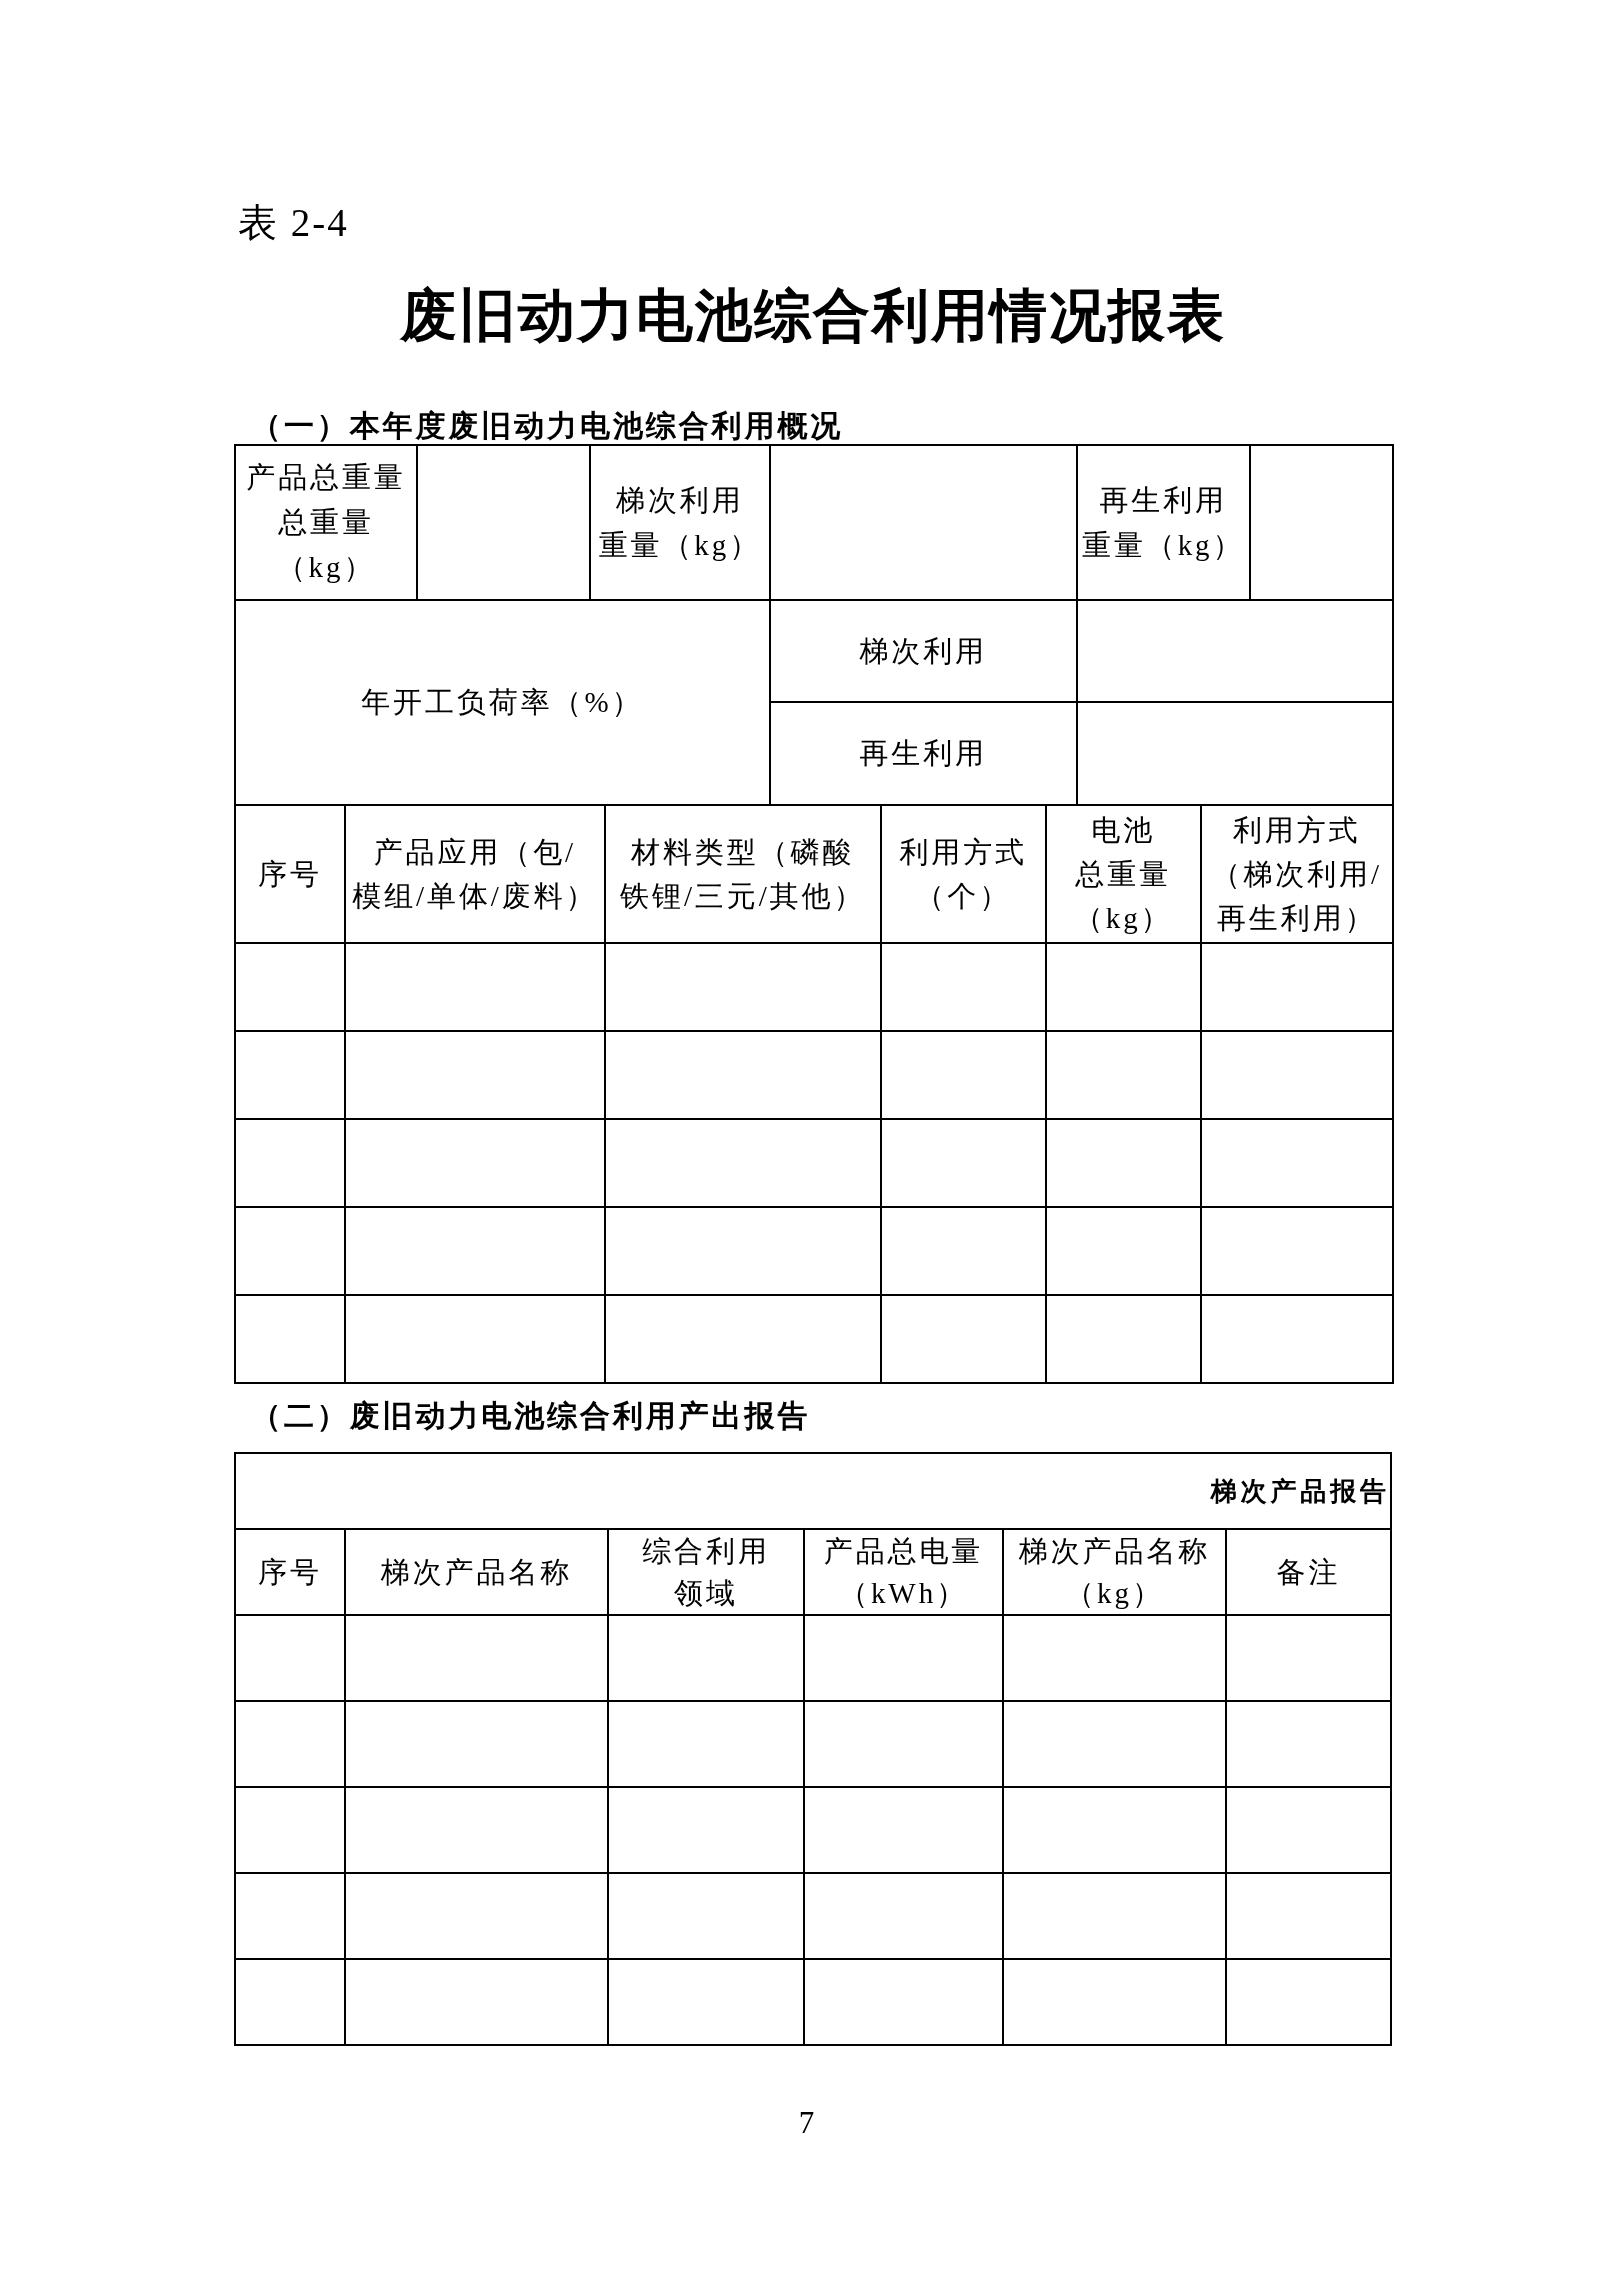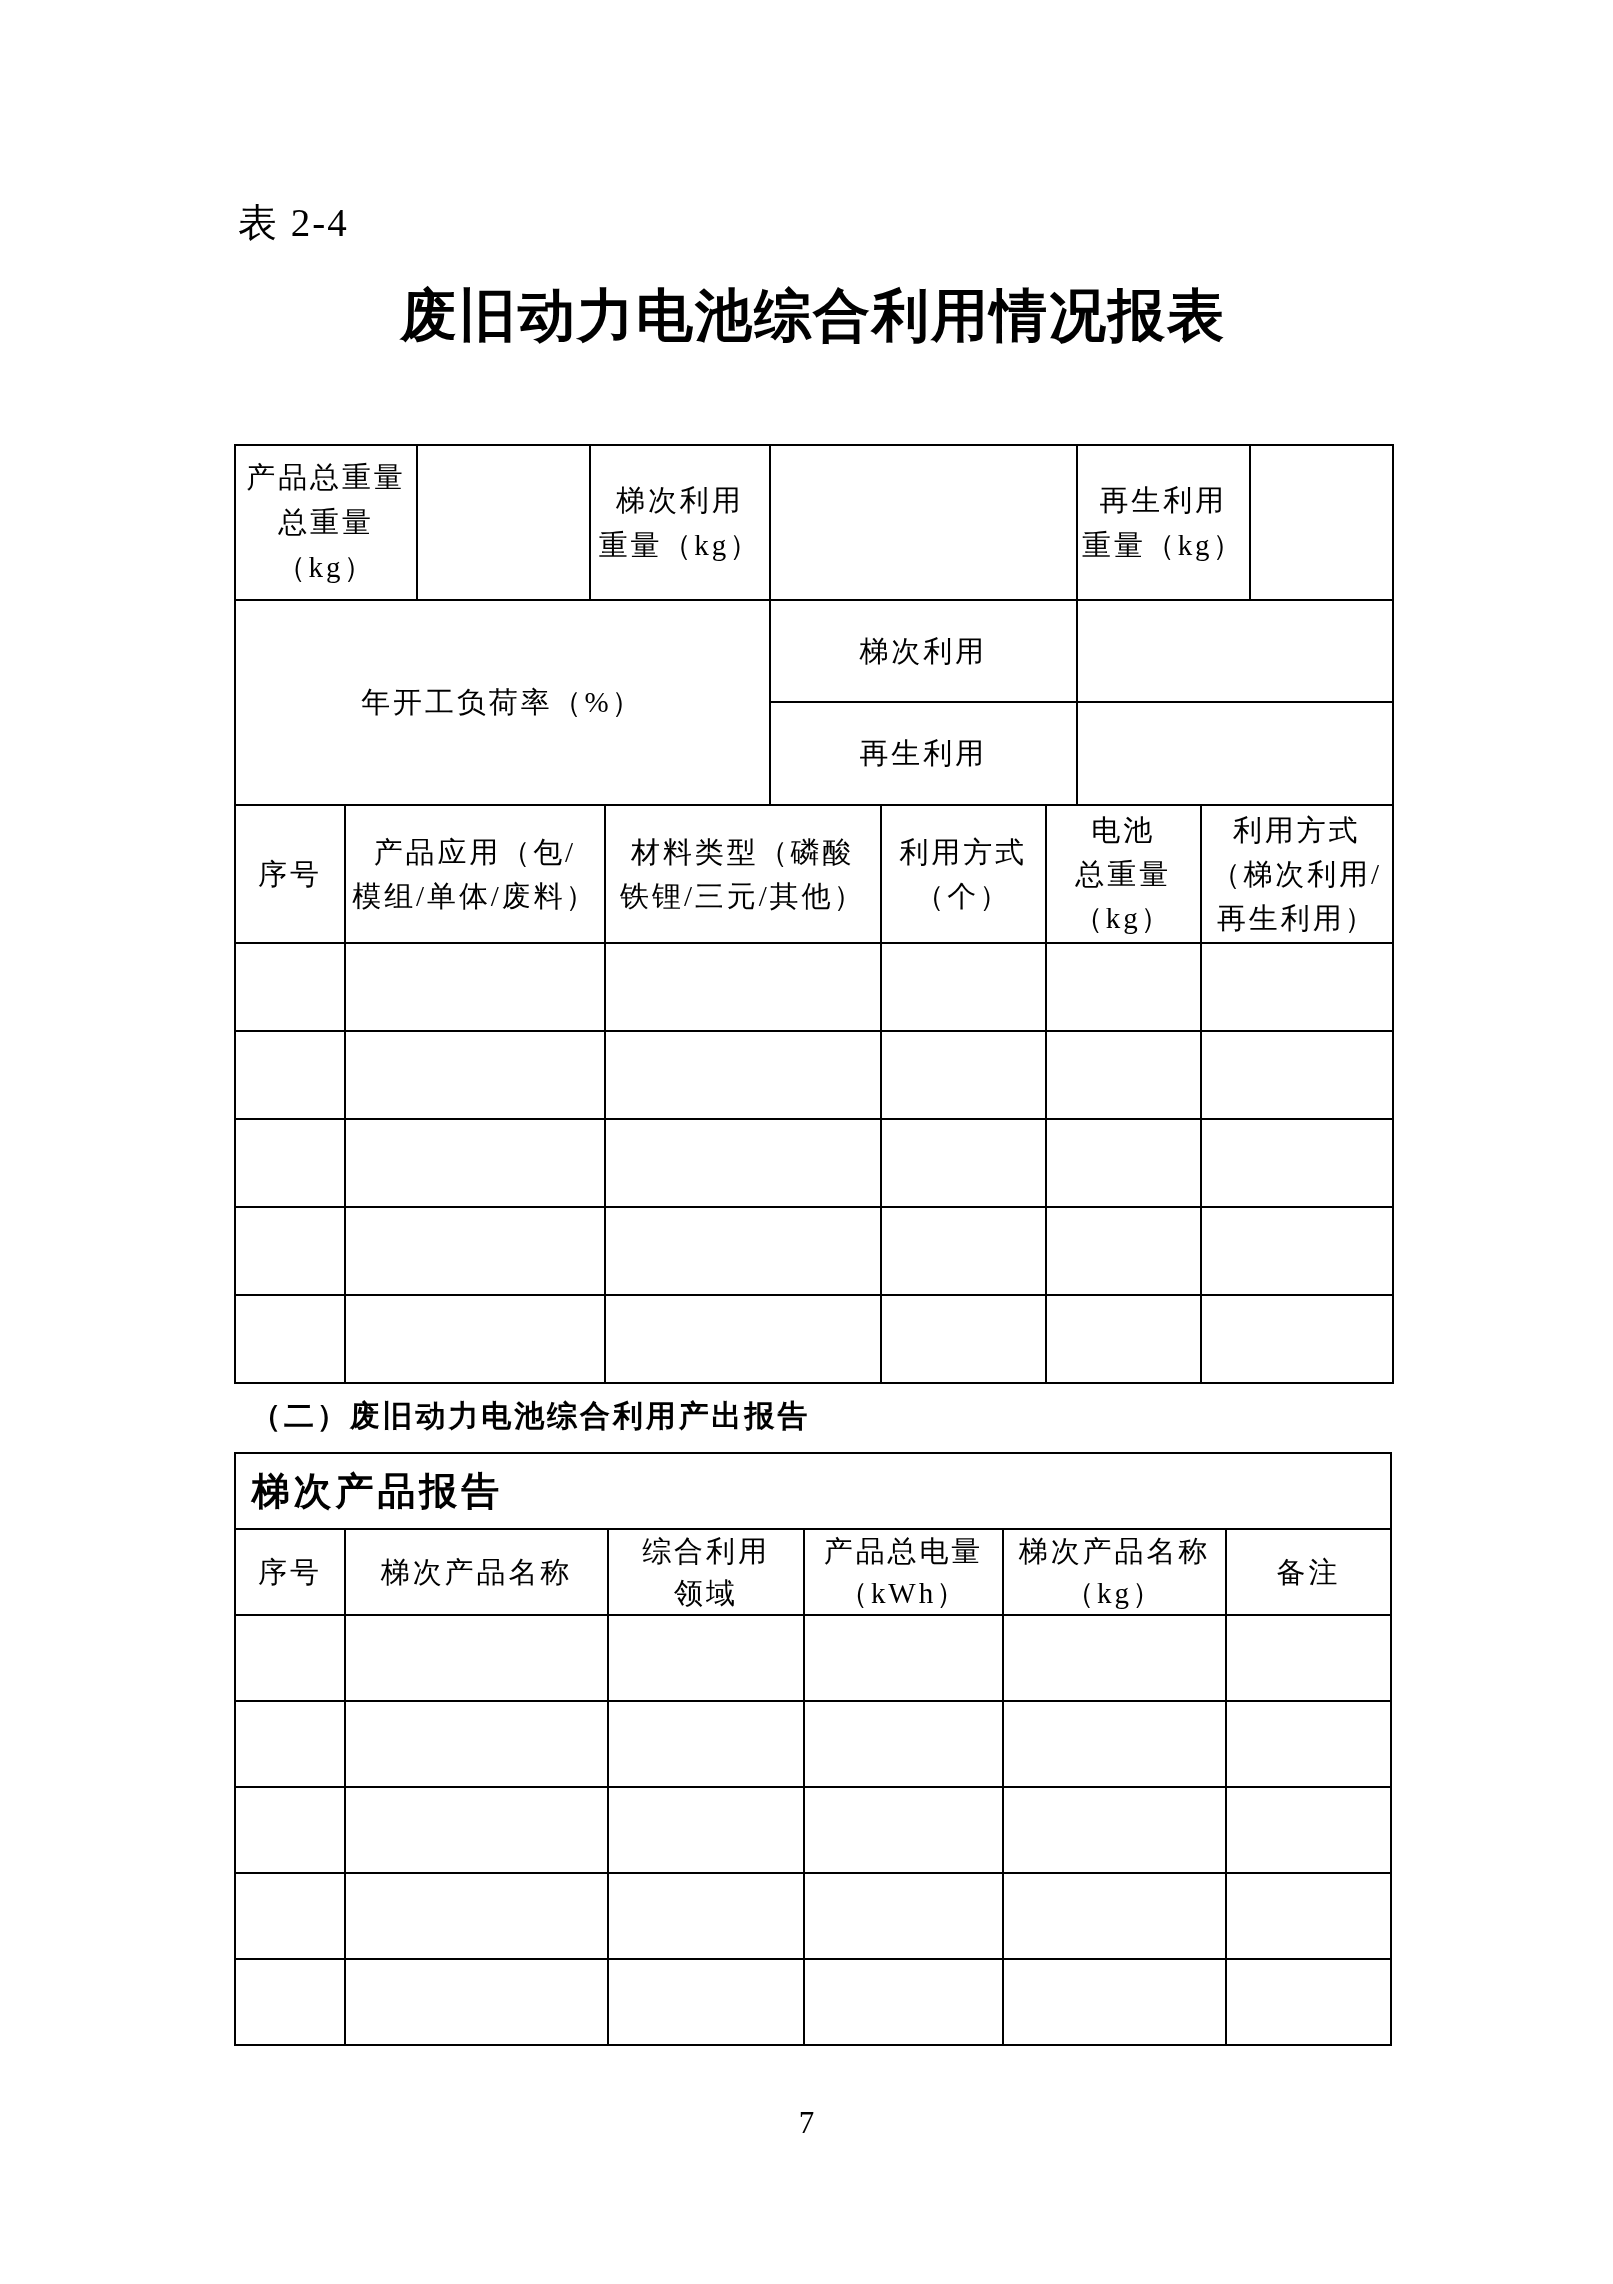--- a/index.html
+++ b/index.html
@@ -36,31 +36,32 @@
   #battery-table tr.r3{height:103px;}
   #battery-table tr.rh{height:138px;}
   #battery-table tr.rh td{line-height:44px;}
   #battery-table tr.rb{height:88px;}
 
   #product-table tr.rt{height:76px;}
   #product-table tr.rh2{height:86px;}
   #product-table tr.rh2 td{line-height:42px;}
   #product-table tr.rb2{height:86px;}
 
-  td.cell-left{text-align:left;padding-left:15.7px;font-weight:bold;font-size:38px;letter-spacing:3.9px;}
+  td.cell-left{text-align:right;padding-left:15.7px;font-weight:bold;font-size:26px;letter-spacing:3.9px;}
 </style>
 </head>
 <body>
 
 <div id="page">
 
   <div id="table-label">表 2-4</div>
 
   <div id="doc-title">废旧动力电池综合利用情况报表</div>
 
+  <div id="sec1-heading" class="sec-heading">（一）本年度废旧动力电池综合利用概况</div>
 
   <table id="battery-table" class="tbl">
     <colgroup>
       <col style="width:110px">
         <col style="width:72px">
         <col style="width:173px">
       <col style="width:14.7px">
         <col style="width:165px">
         <col style="width:111px">
       <col style="width:165px">

